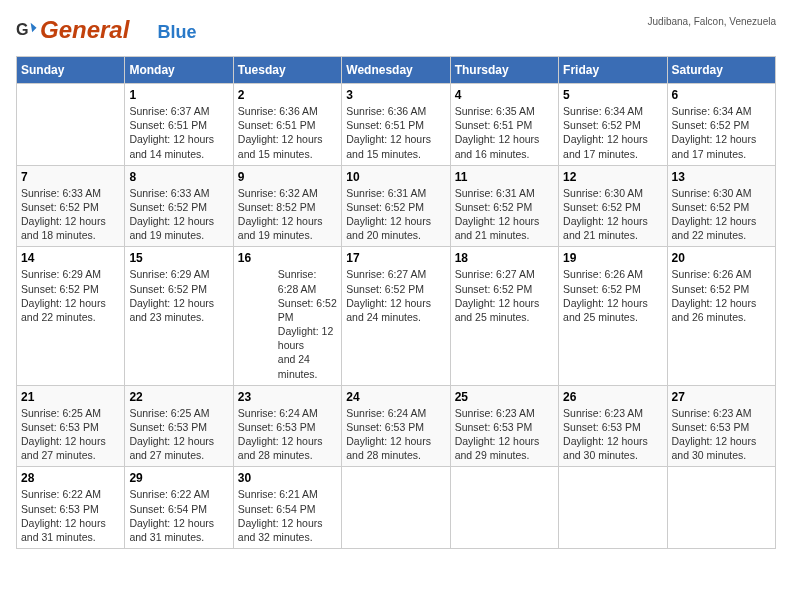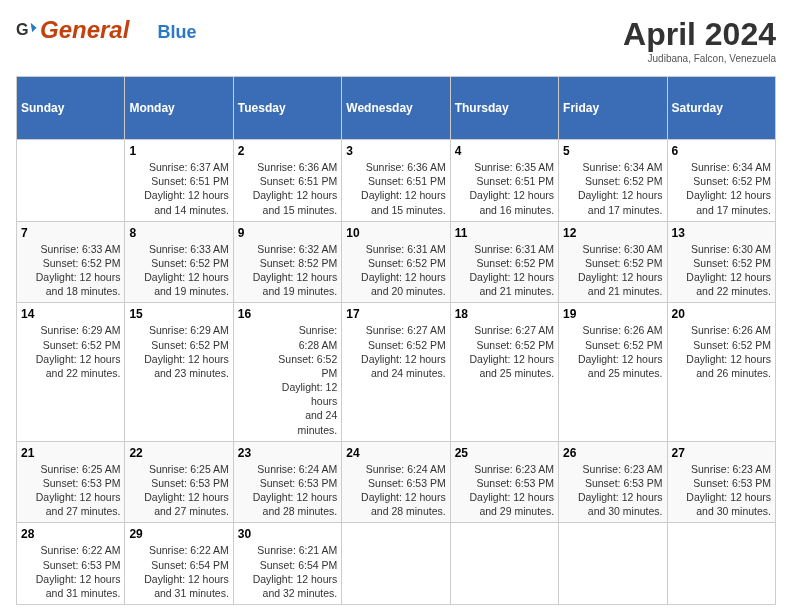--- a/index.html
+++ b/index.html
@@ -50,21 +50,21 @@
       color: #555;
     }
     table {
       width: 100%;
       border-collapse: collapse;
       font-size: 11px;
     }
     thead tr th {
       background-color: #3a6db5;
       color: #fff;
-      padding: 24px 4px;
+      padding: 6px 4px;
       text-align: left;
       font-size: 12px;
       font-weight: bold;
       border: 1px solid #ccc;
     }
     tbody tr td {
       border: 1px solid #ccc;
       vertical-align: top;
       padding: 4px;
       width: 108px;
@@ -77,41 +77,39 @@
     .day-number {
       font-weight: bold;
       font-size: 12px;
       display: block;
       margin-bottom: 2px;
     }
     .cell-text {
       font-size: 10.5px;
       color: #333;
       line-height: 1.35;
-      text-align: right;
     }
     .empty-cell {
       background: #fff !important;
     }
   </style>
 </head>
 <body>
 
 <div class="header">
   <div class="logo">
     <svg class="logo-icon" viewBox="0 0 30 30">
       <text x="0" y="22" font-size="22" fill="#333" font-weight="bold">G</text>
       <polygon points="20,5 28,12 22,18" fill="#2979c8"></polygon>
     </svg>
     <div>
       <span class="logo-text-general">General</span><span class="logo-text-blue">Blue</span>
     </div>
   </div>
   <div class="title-block">
-    <div class="month-title">April 2024</div>
     <div class="location">Judibana, Falcon, Venezuela</div>
   </div>
 </div>
 
 <table>
   <thead>
     <tr>
     <th>Sunday</th>
         <th>Monday</th>
         <th>Tuesday</th>

